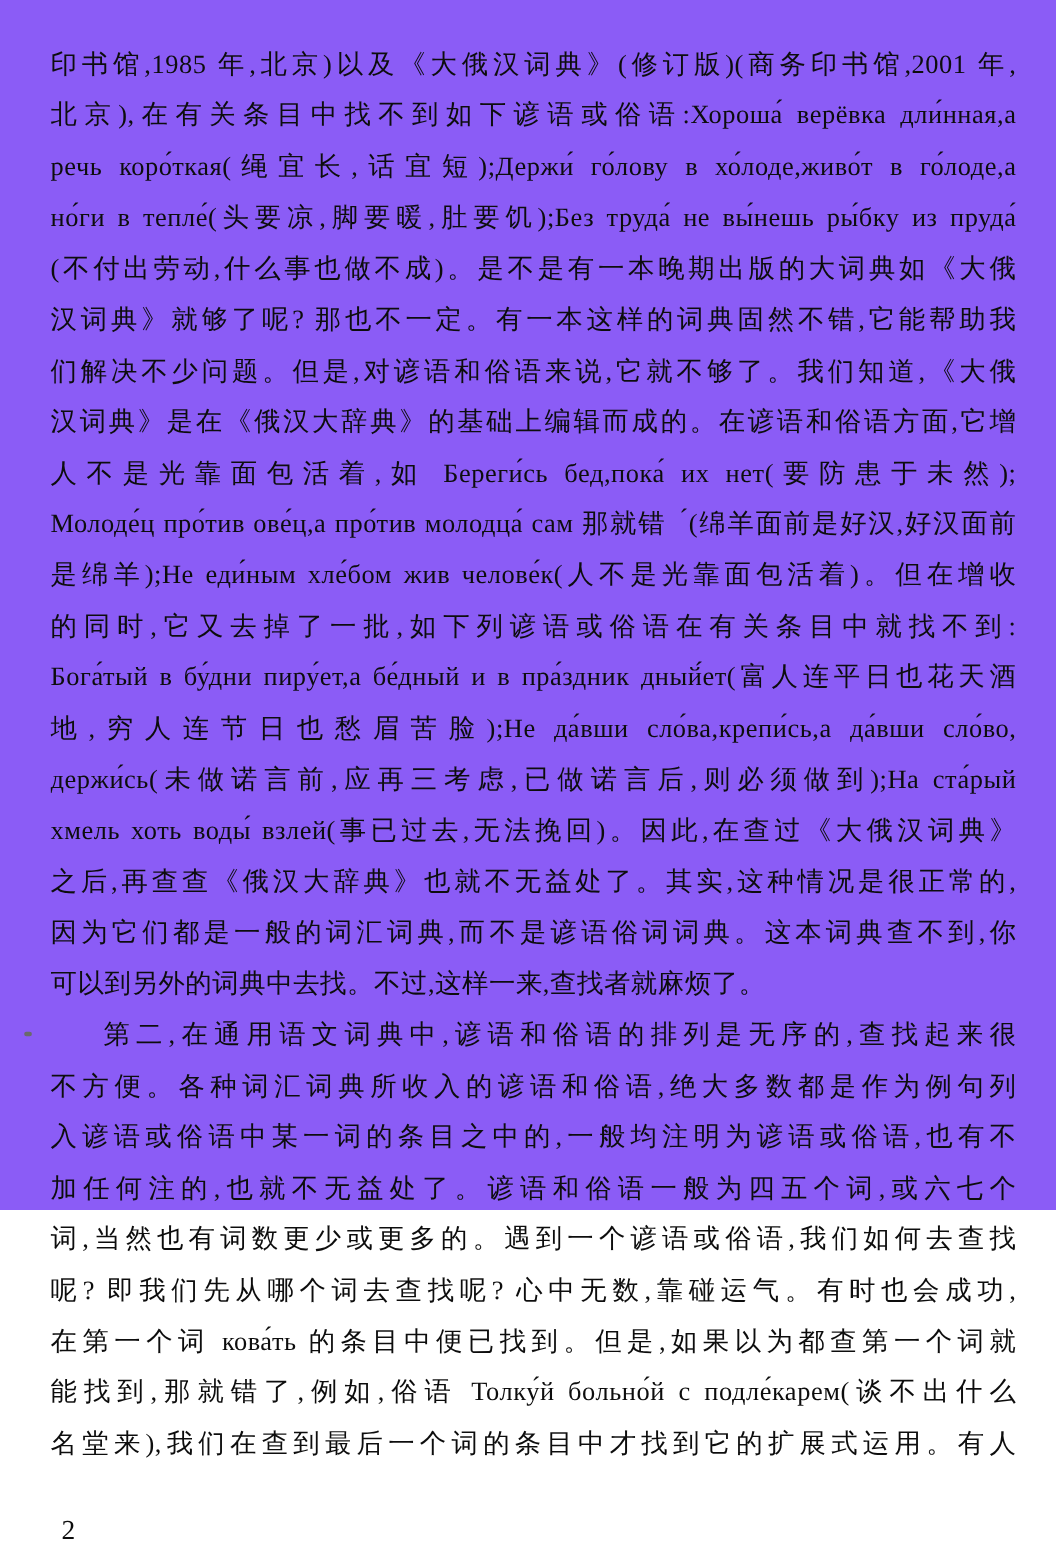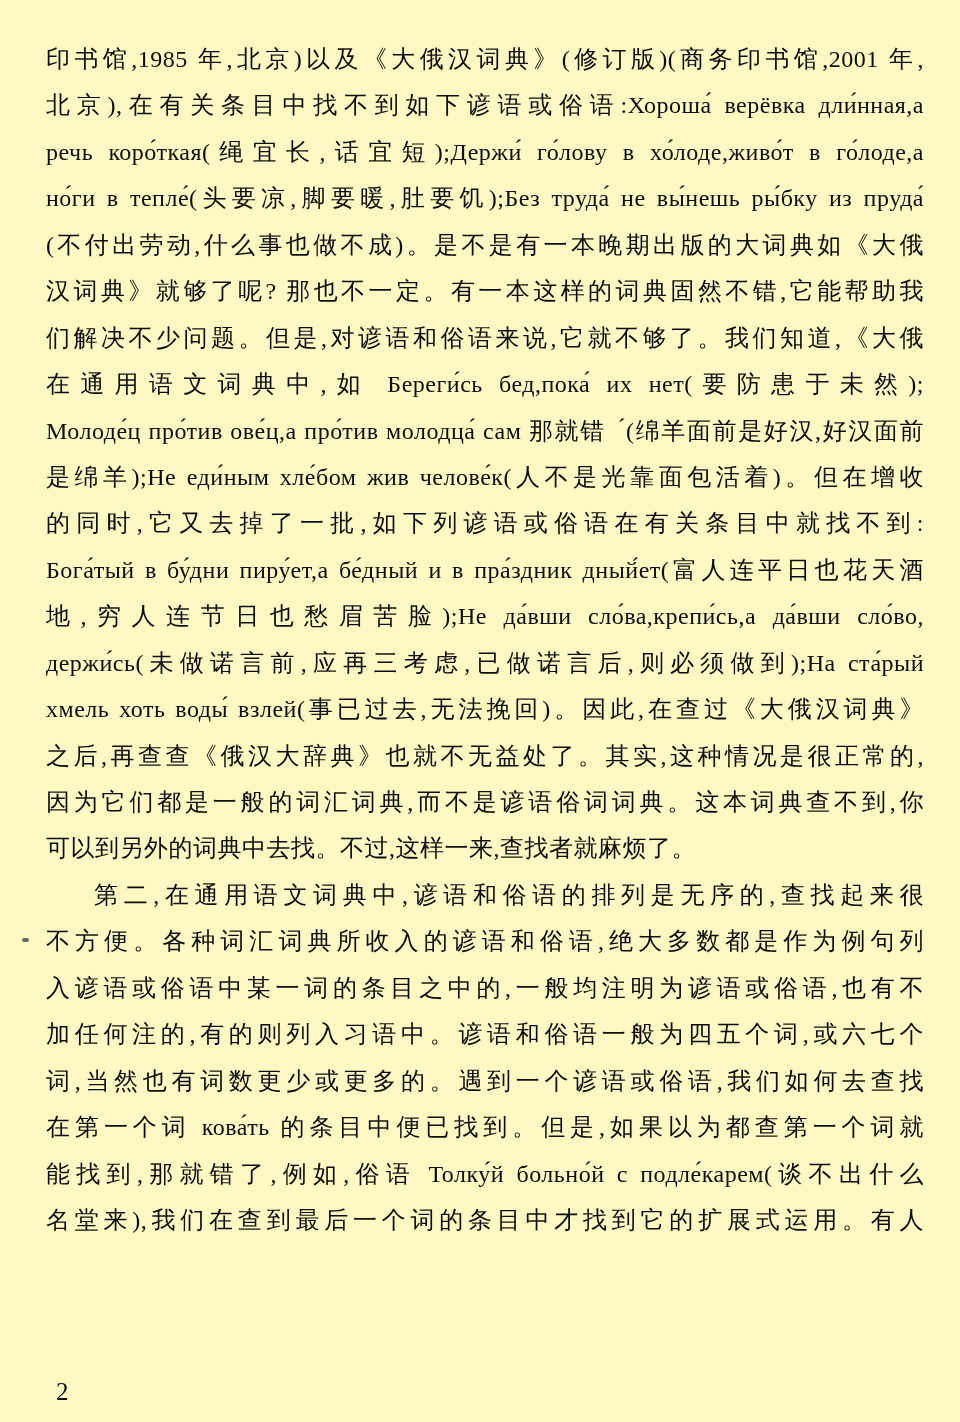--- a/index.html
+++ b/index.html
@@ -6,22 +6,22 @@
     margin: 0;
     padding: 0;
     width: 960px;
     height: 1422px;
     background: #ffffff;
     overflow: hidden;
   }
   .page {
     position: relative;
     width: 960px;
-    height: 1422px;
-    background: #fef9c3;
+    height: 1100px;
+    background: #8b5cf6;
     color: #0d0d0d;
     font-family: "Liberation Serif", "DejaVu Serif", serif;
   }
   .text-block {
     position: absolute;
     left: 46px;
     top: 36px;
     width: 878px;
   }
   .line {
@@ -65,35 +65,37 @@
 
 <div class="page">
   <div class="text-block">
       <div class="line">印书馆,1985 年,北京)以及《大俄汉词典》(修订版)(商务印书馆,2001 年,</div>
       <div class="line">北京),在有关条目中找不到如下谚语或俗语:Хороша́ верёвка дли́нная,а</div>
       <div class="line">речь коро́ткая(绳宜长,话宜短);Держи́ го́лову в хо́лоде,живо́т в го́лоде,а</div>
       <div class="line">но́ги в тепле́(头要凉,脚要暖,肚要饥);Без труда́ не вы́нешь ры́бку из пруда́</div>
       <div class="line">(不付出劳动,什么事也做不成)。是不是有一本晚期出版的大词典如《大俄</div>
       <div class="line">汉词典》就够了呢? 那也不一定。有一本这样的词典固然不错,它能帮助我</div>
       <div class="line">们解决不少问题。但是,对谚语和俗语来说,它就不够了。我们知道,《大俄</div>
-      <div class="line">在通用语文词典中,如 Береги́сь бед,пока́ их нет(要防患于未然);</div>
+      <div class="line">汉词典》是在《俄汉大辞典》的基础上编辑而成的。在谚语和俗语方面,它增</div>
+      <div class="line">人不是光靠面包活着,如 Береги́сь бед,пока́ их нет(要防患于未然);</div>
       <div class="line">Молоде́ц про́тив ове́ц,а про́тив молодца́ сам 那就错了́(绵羊面前是好汉,好汉面前</div>
       <div class="line">是绵羊);Не еди́ным хле́бом жив челове́к(人不是光靠面包活着)。但在增收</div>
       <div class="line">的同时,它又去掉了一批,如下列谚语或俗语在有关条目中就找不到:</div>
       <div class="line">Бога́тый в бу́дни пиру́ет,а бе́дный и в пра́здник дный́ет(富人连平日也花天酒</div>
       <div class="line">地,穷人连节日也愁眉苦脸);Не да́вши сло́ва,крепи́сь,а да́вши сло́во,</div>
       <div class="line">держи́сь(未做诺言前,应再三考虑,已做诺言后,则必须做到);На ста́рый</div>
       <div class="line">хмель хоть воды́ взлей(事已过去,无法挽回)。因此,在查过《大俄汉词典》</div>
       <div class="line">之后,再查查《俄汉大辞典》也就不无益处了。其实,这种情况是很正常的,</div>
       <div class="line">因为它们都是一般的词汇词典,而不是谚语俗词词典。这本词典查不到,你</div>
       <div class="line short">可以到另外的词典中去找。不过,这样一来,查找者就麻烦了。</div>
       <div class="line indent">第二,在通用语文词典中,谚语和俗语的排列是无序的,查找起来很</div>
       <div class="line">不方便。各种词汇词典所收入的谚语和俗语,绝大多数都是作为例句列</div>
       <div class="line">入谚语或俗语中某一词的条目之中的,一般均注明为谚语或俗语,也有不</div>
-      <div class="line">加任何注的,有的则列入习语中。谚语和俗语一般为四五个词,或六七个</div>
+      <div class="line">加任何注的,也就不无益处了。谚语和俗语一般为四五个词,或六七个</div>
       <div class="line">词,当然也有词数更少或更多的。遇到一个谚语或俗语,我们如何去查找</div>
+      <div class="line">呢? 即我们先从哪个词去查找呢? 心中无数,靠碰运气。有时也会成功,</div>
       <div class="line">在第一个词 кова́ть 的条目中便已找到。但是,如果以为都查第一个词就</div>
       <div class="line">能找到,那就错了,例如,俗语 Толку́й больно́й с подле́карем(谈不出什么</div>
       <div class="line">名堂来),我们在查到最后一个词的条目中才找到它的扩展式运用。有人</div>
     </div>
   <div class="scan-speck"></div>
   <div class="page-number">2</div>
 </div>
 
 </body></html>

